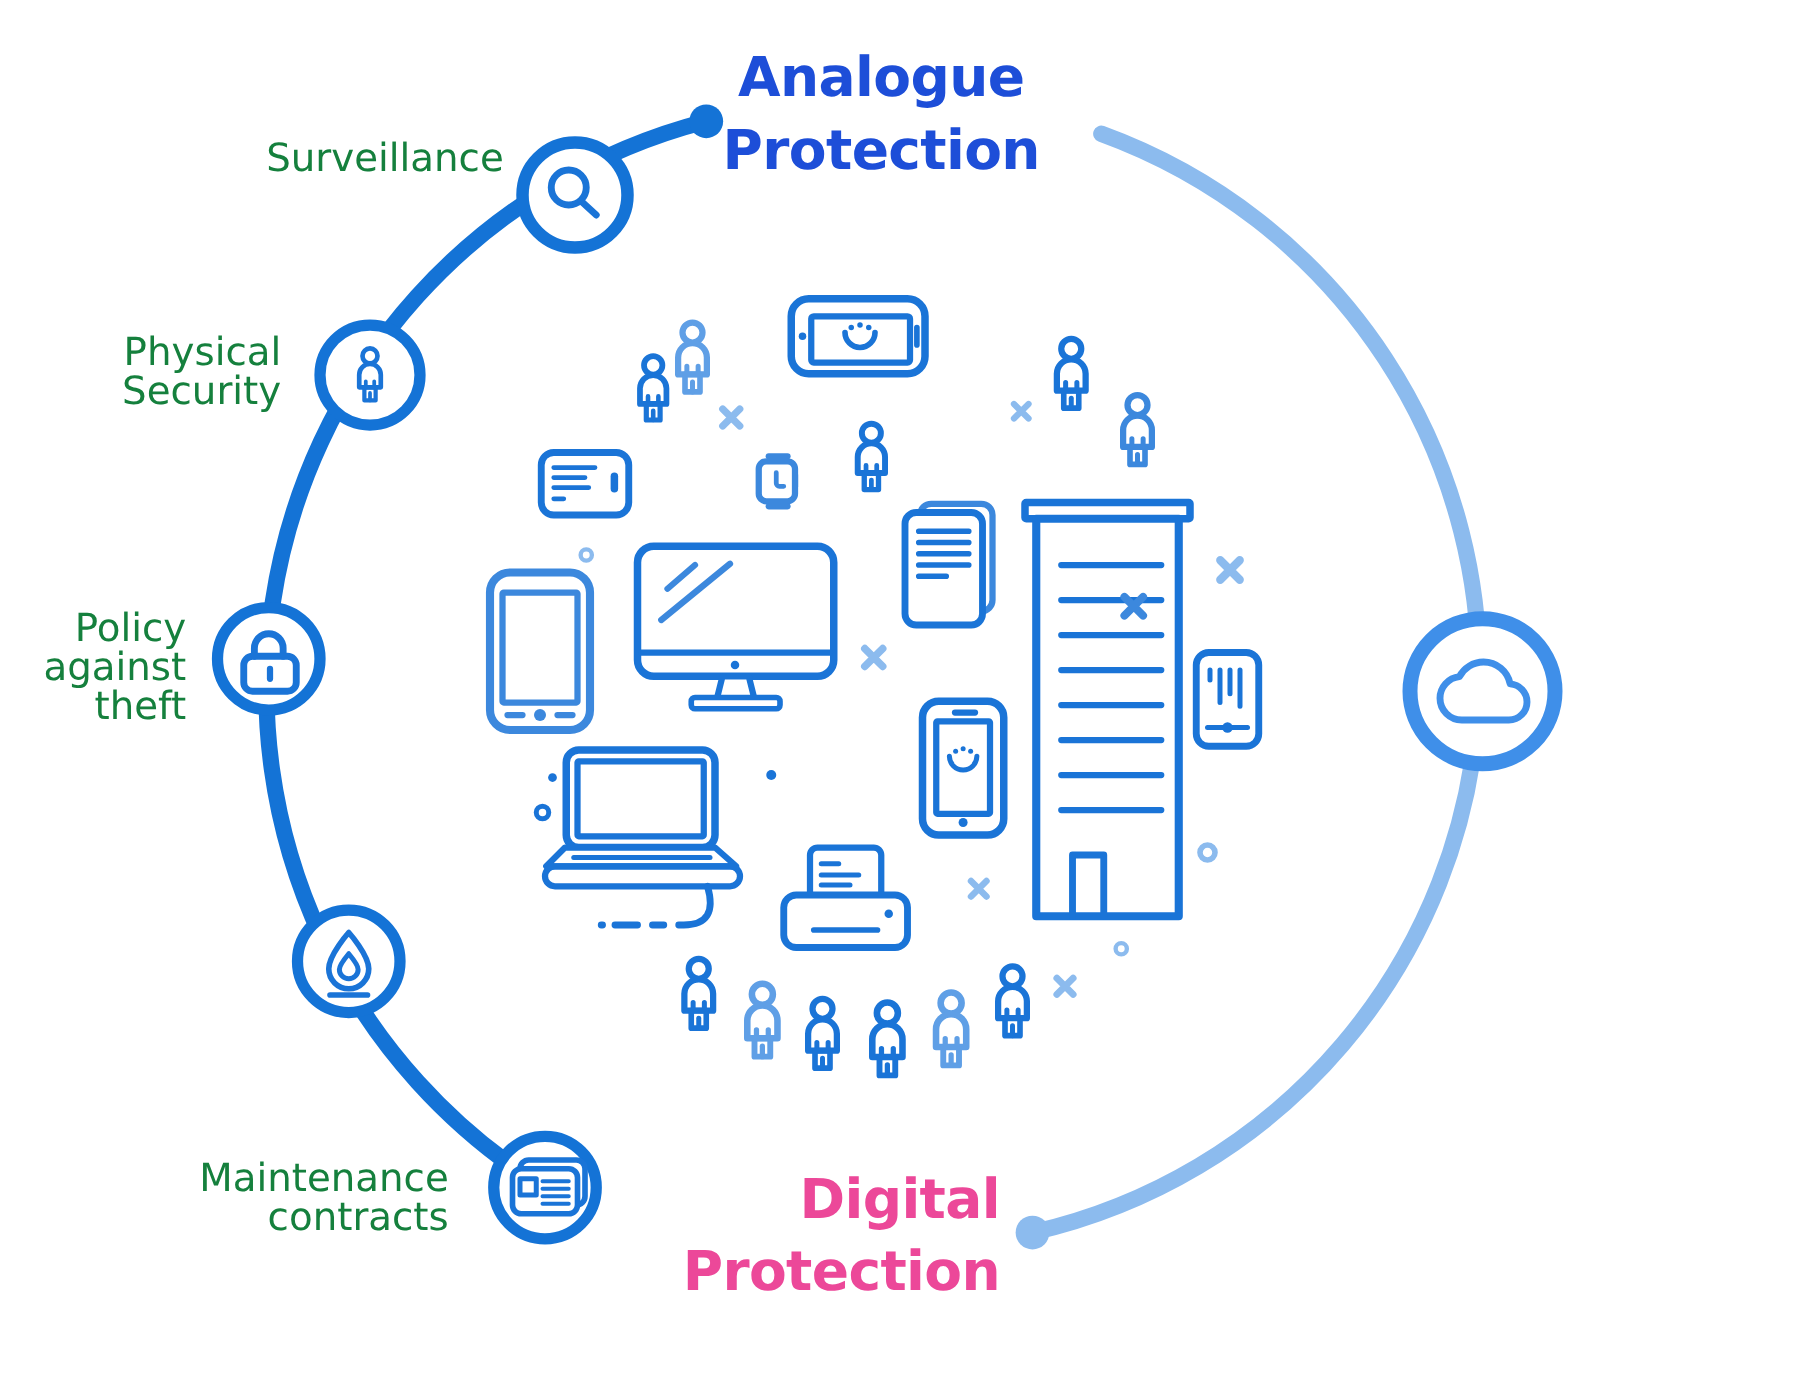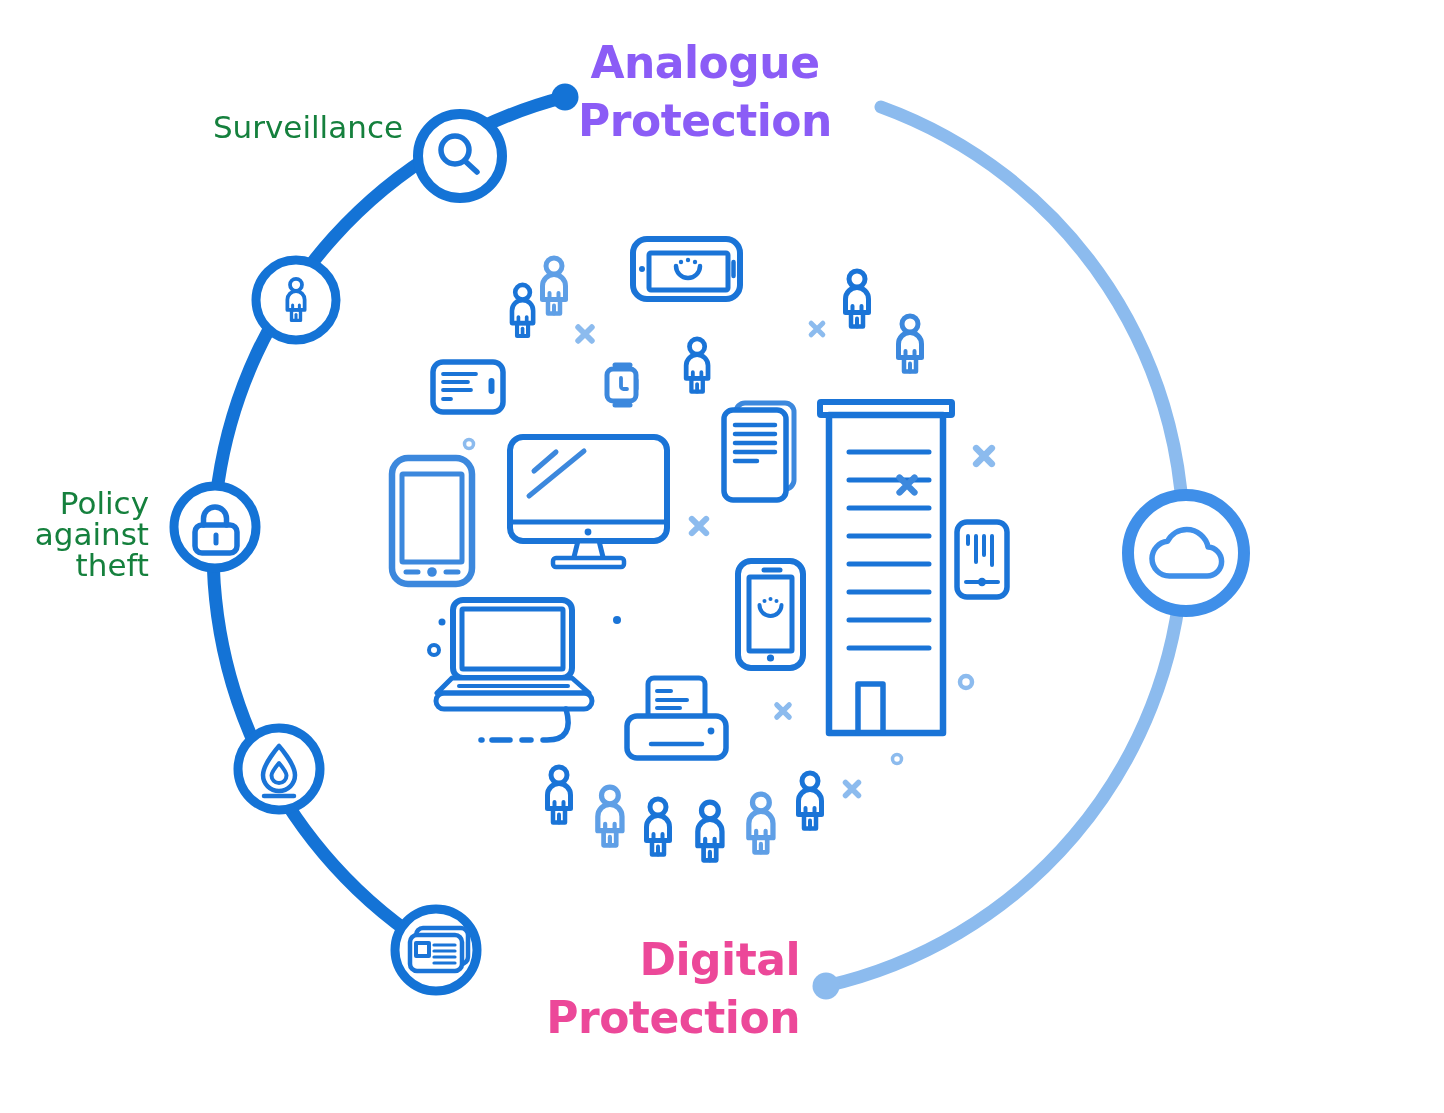--- a/index.html
+++ b/index.html
@@ -13,21 +13,21 @@
   .gfx{position:absolute;left:0;top:0;}
 
   .title{
     position:absolute;
     white-space:pre-line;
     font-weight:800;
     font-size:44px;
     line-height:58px;
     letter-spacing:-0.5px;
   }
-  .title-analogue{left:480px;top:34px;width:450px;text-align:center;color:#8b5cf6;}
+  .title-analogue{left:480px;top:34px;width:450px;text-align:center;color:#1d4ed8;}
   .title-digital{top:931px;right:644px;text-align:right;color:#ec4899;}
 
   .lbl{
     position:absolute;
     white-space:pre-line;
     color:#15803d;
     font-size:31px;
     line-height:31px;
     font-weight:400;
   }
@@ -249,17 +249,21 @@
       </g>
     </g>
   </svg>
 
   <div class="title title-analogue">Analogue
 Protection</div>
   <div class="title title-digital">Digital
 Protection</div>
 
   <div class="lbl r lbl-surveillance">Surveillance</div>
+  <div class="lbl r lbl-physical">Physical
+Security</div>
   <div class="lbl r lbl-policy">Policy
 against
 theft</div>
+  <div class="lbl r lbl-maintenance">Maintenance
+contracts</div>
 
 </div>
 
 </body></html>

